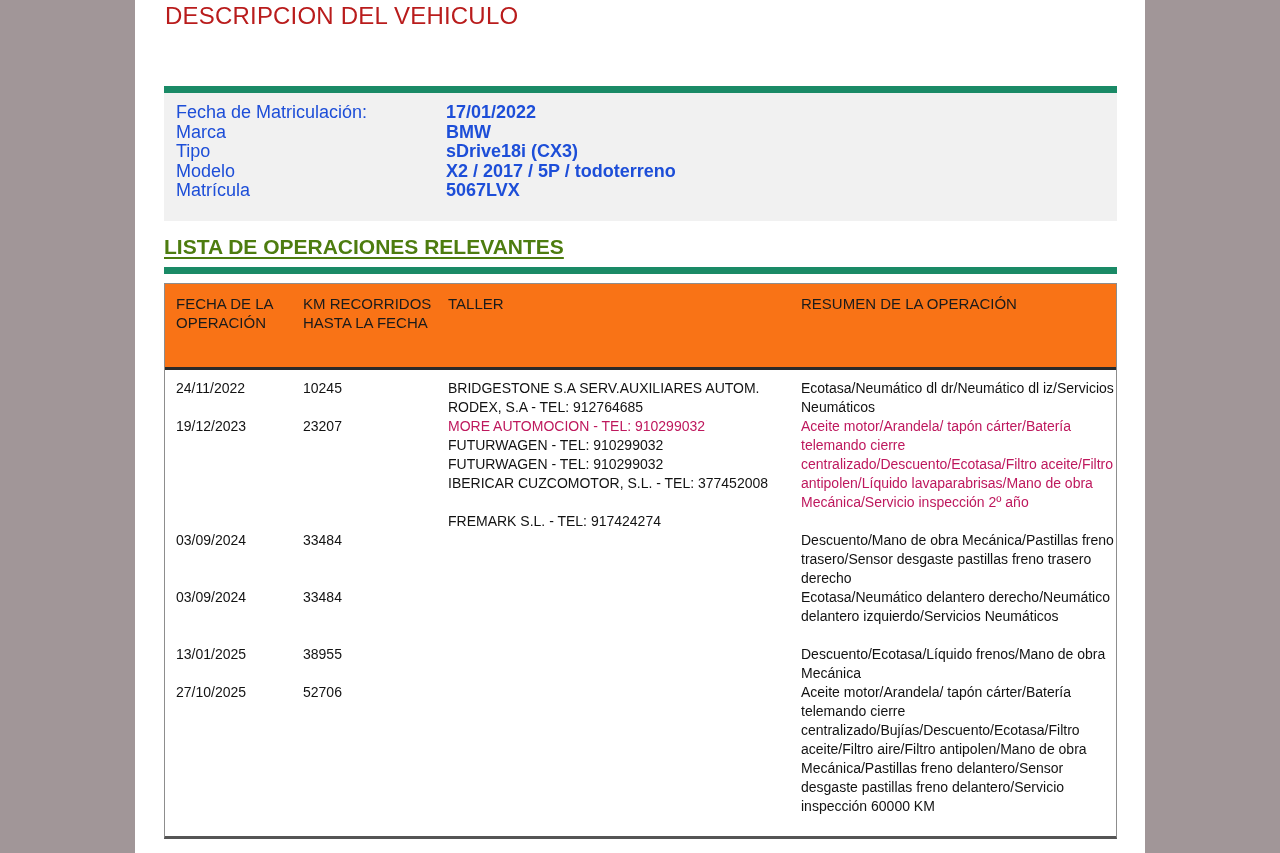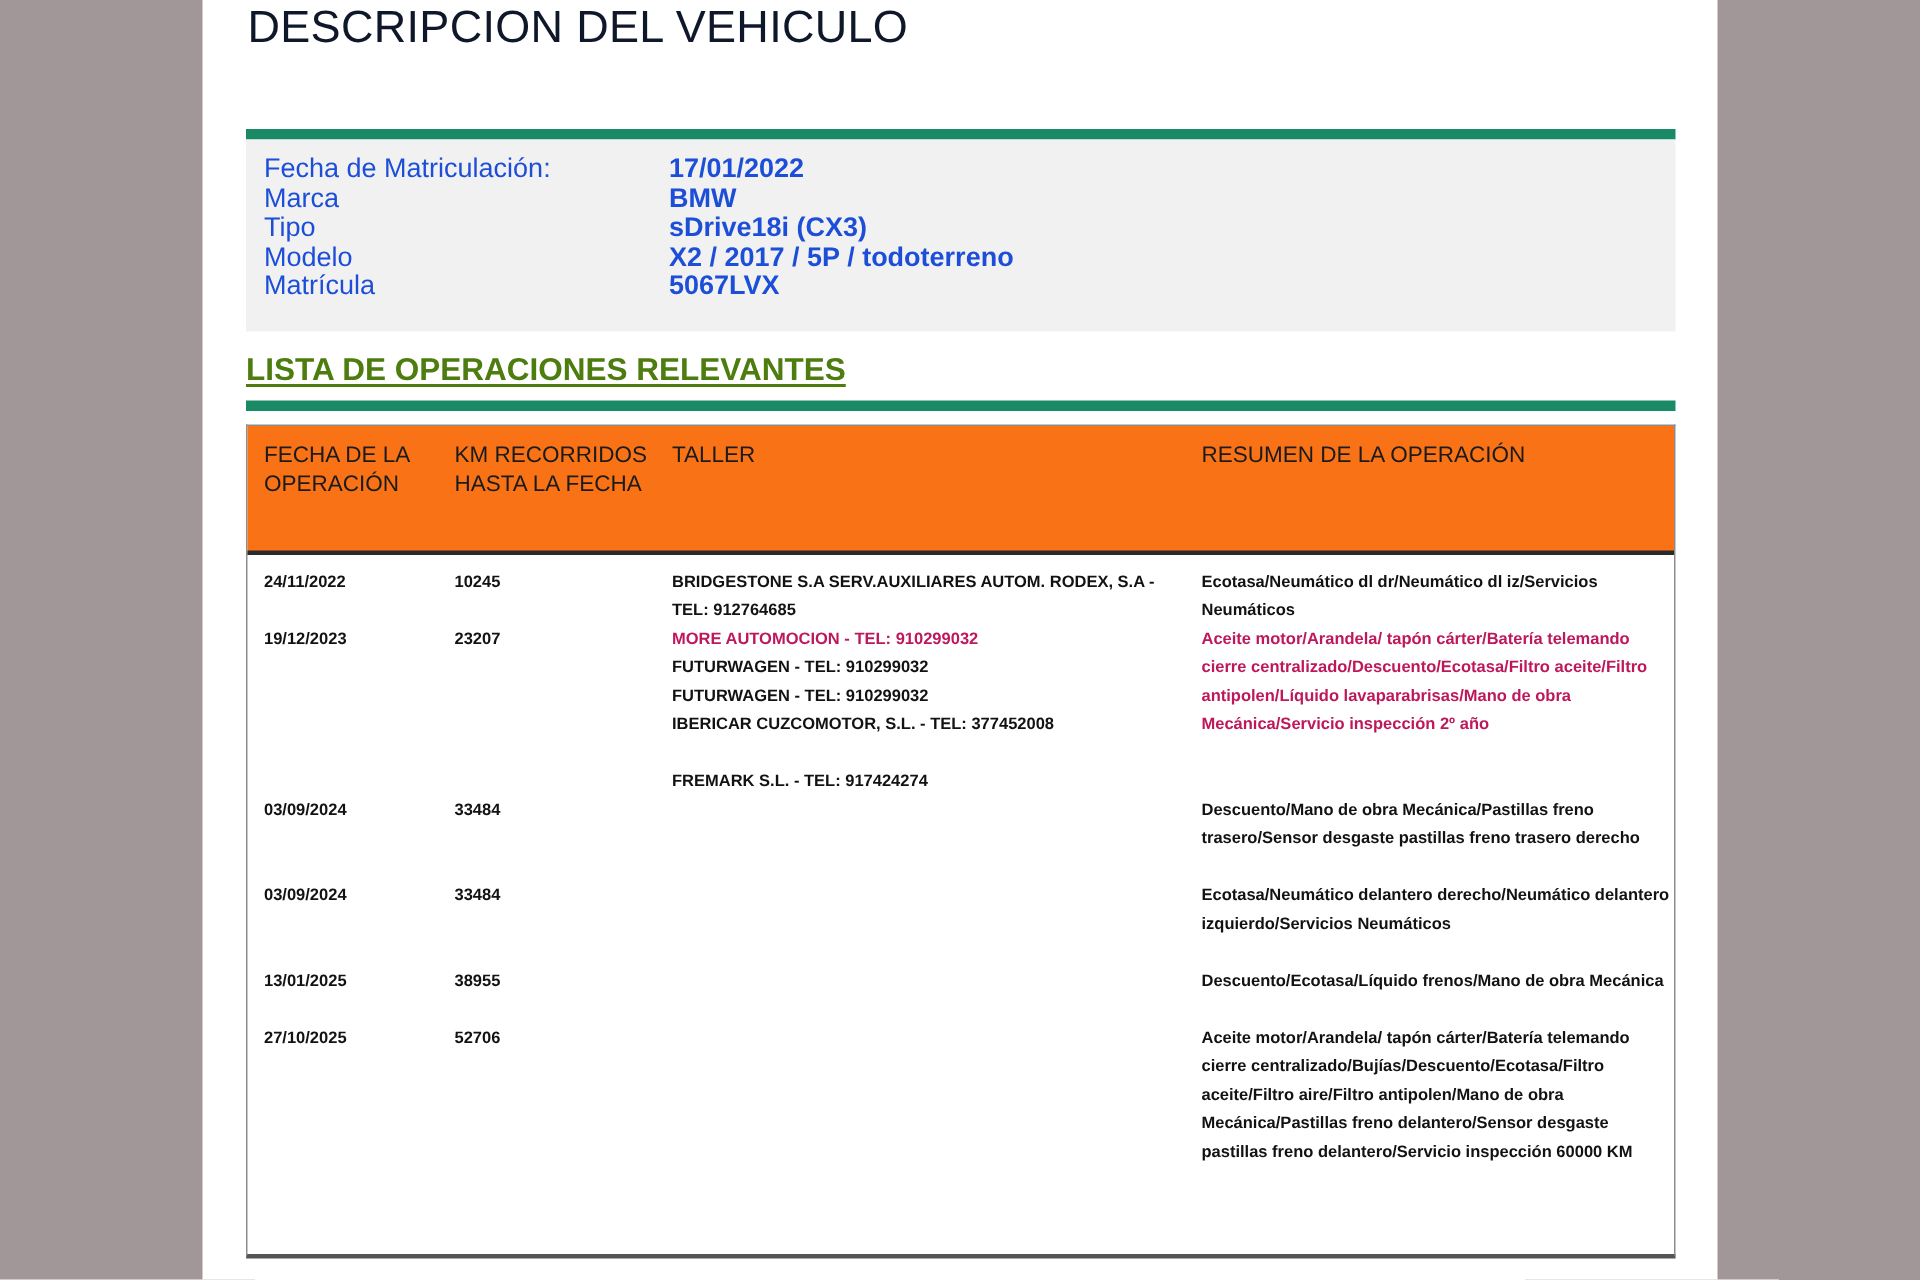--- a/index.html
+++ b/index.html
@@ -23,24 +23,24 @@
     height: 853px;
     background: #ffffff;
     box-sizing: border-box;
   }
 
   
   .doc-title {
     position: absolute;
     left: 30px;
     top: 2px;
-    font-size: 30px;
+    font-size: 24px;
     font-weight: 400;
     letter-spacing: 0.2px;
-    color: #0f172a;
+    color: #b91c1c;
     white-space: nowrap;
   }
 
   
   .green-rule {
     position: absolute;
     left: 29px;
     width: 953px;
     height: 7px;
     background: #1a8a66;
@@ -124,23 +124,23 @@
   #ops-body {
     position: absolute;
     left: 0;
     top: 86px;
     width: 100%;
   }
 
   
   .cell {
     position: absolute;
-    font-size: 11px;
+    font-size: 14px;
     line-height: 19px;
-    font-weight: bold;
+    font-weight: normal;
     color: #121212;
   }
   .cell.faded { color: #be185d; }
 
   
   .c-date   { left: 11px;  width: 120px; }
   .c-km     { left: 138px; width: 130px; }
   .c-taller { left: 283px; width: 330px; }
   .c-res    { left: 636px; width: 318px; }
 </style>

